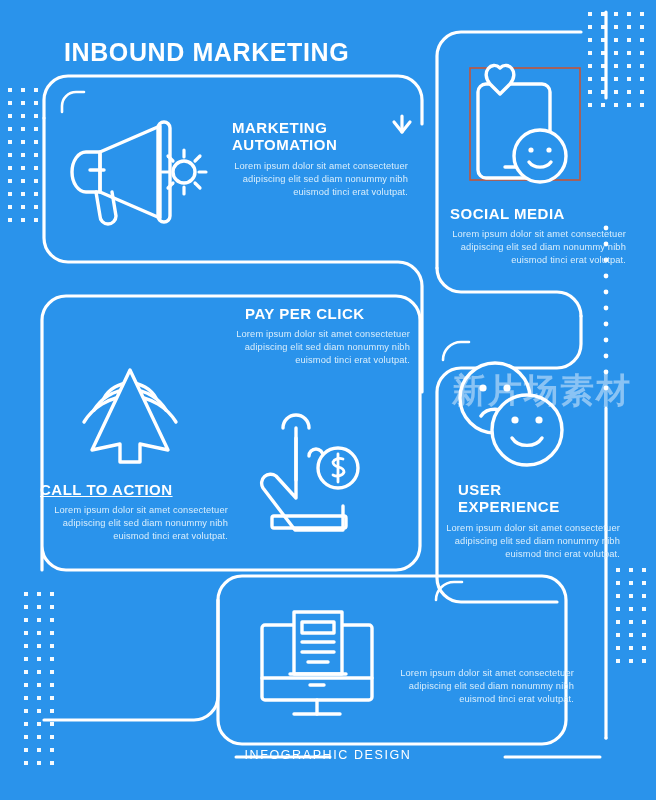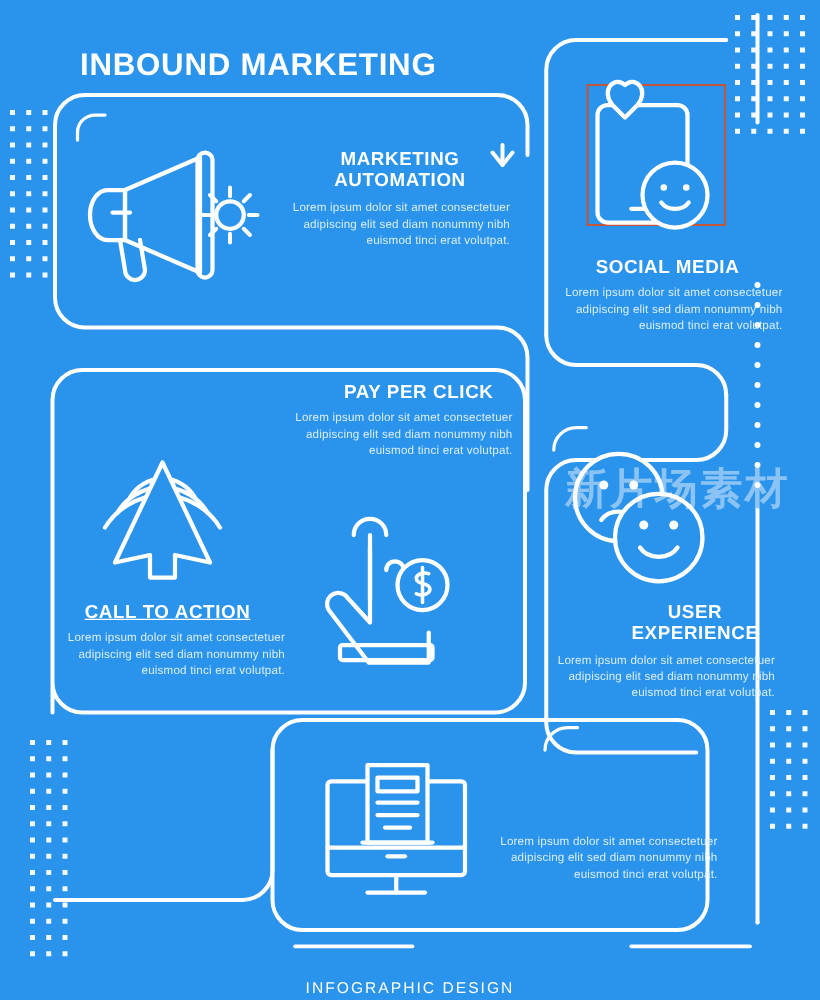--- a/index.html
+++ b/index.html
@@ -17,21 +17,21 @@
   svg.layer {
     position: absolute; left: 0; top: 0;
     width: 656px; height: 800px;
     pointer-events: none;
   }
   .ttl {
     position: absolute;
     color: #ffffff;
     font-weight: bold;
     letter-spacing: 0.5px;
-    text-align: center;
+    text-align: left;
     line-height: 1.12;
   }
   .body-txt {
     position: absolute;
     color: #d9eefc;
     font-size: 9.3px;
     line-height: 1.38;
     text-align: right;
     letter-spacing: 0.15px;
   }
@@ -39,38 +39,37 @@
     position: absolute;
     left: 64px; top: 38px;
     color: #ffffff;
     font-size: 25px;
     font-weight: bold;
     letter-spacing: 0.6px;
   }
   
   #t-ma   { left: 232px; top: 120px; width: 176px; font-size: 15px; }
   #b-ma   { left: 232px; top: 160px; width: 176px; }
-  #t-sm   { left: 436px; top: 206px; width: 196px; font-size: 15px; }
+  #t-sm   { left: 450px; top: 206px; width: 196px; font-size: 15px; }
   #b-sm   { left: 430px; top: 228px; width: 196px; }
   #t-ppc  { left: 245px; top: 306px; width: 180px; font-size: 15px; }
   #b-ppc  { left: 230px; top: 328px; width: 180px; }
   #t-cta  { left: 40px;  top: 482px; width: 188px; font-size: 15px; text-decoration: underline; }
   #b-cta  { left: 40px;  top: 504px; width: 188px; }
-  #t-ux   { left: 468px; top: 482px; width: 176px; font-size: 15px; }
+  #t-ux   { left: 458px; top: 482px; width: 176px; font-size: 15px; }
   #b-ux   { left: 444px; top: 522px; width: 176px; }
   #t-blog { left: 398px; top: 645px; width: 176px; font-size: 15px; }
   #b-blog { left: 398px; top: 667px; width: 176px; }
   #footer-label {
     position: absolute;
     left: 0; top: 748px; width: 656px;
     text-align: center;
     color: #ffffff;
     font-size: 12.5px;
     letter-spacing: 1.6px;
-    margin-top: 35px;
   }
   .dotgrid { position: absolute; display: grid; gap: 9px; }
   .dotgrid i {
     display: block;
     width: 4px; height: 4px;
     background: #ffffff;
     opacity: .95;
   }
   #dots-tl { left: 8px;  top: 88px;  grid-template-columns: repeat(3, 4px); }
   #dots-tr { left: 588px; top: 12px; grid-template-columns: repeat(5, 4px); }

